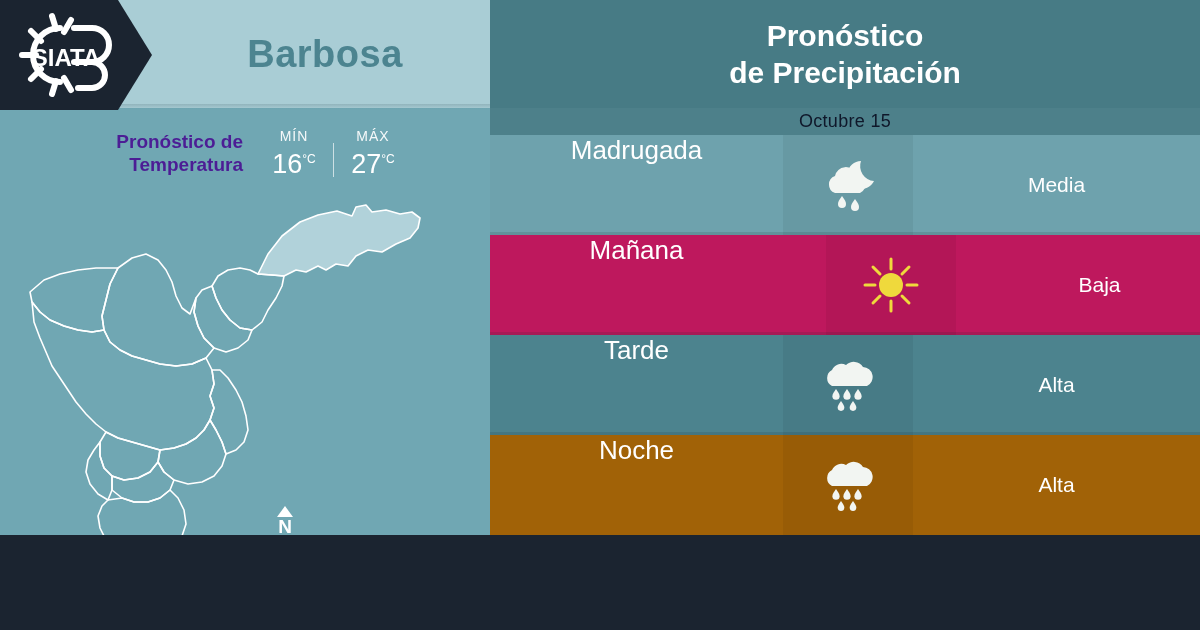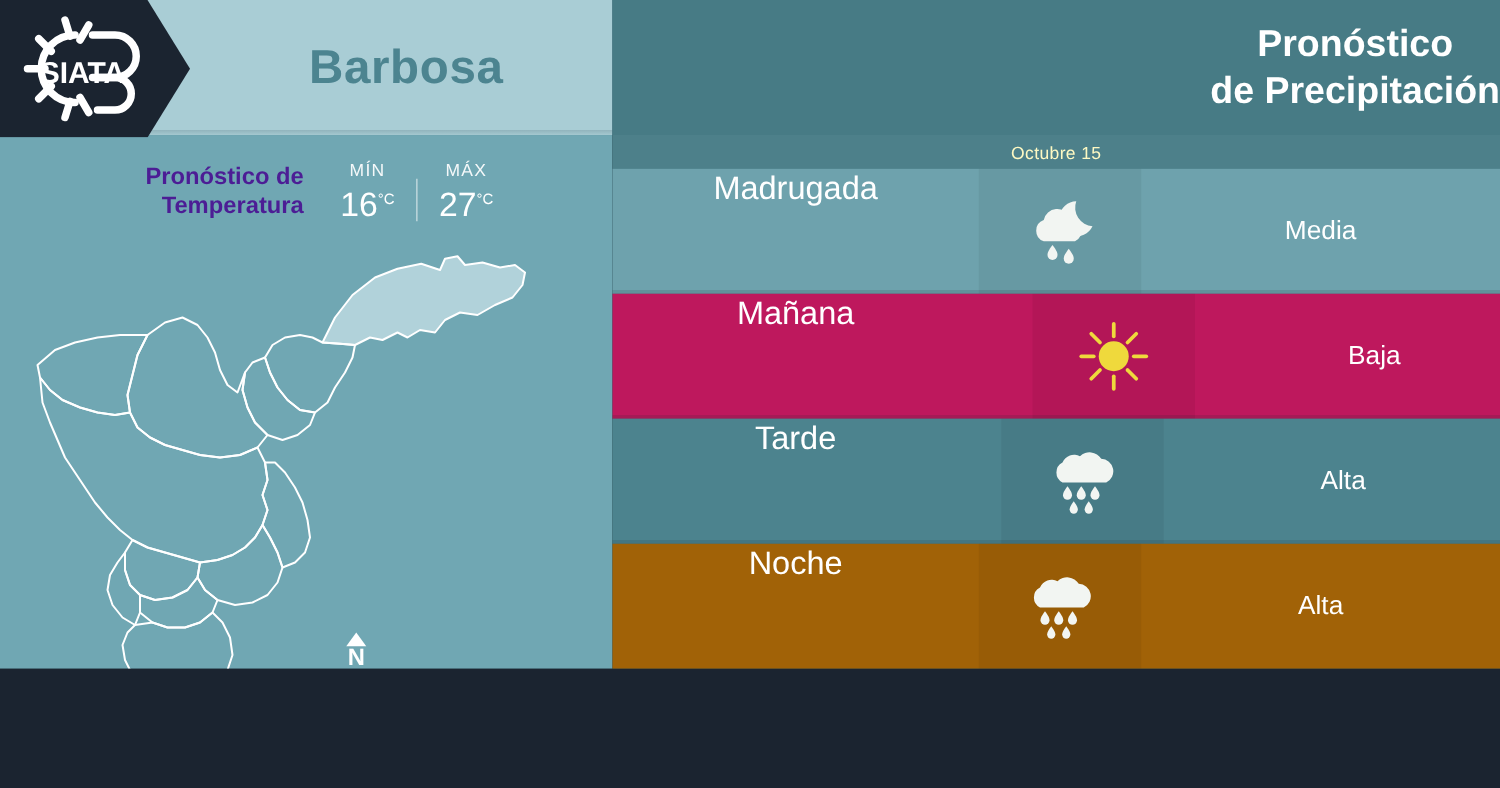--- a/index.html
+++ b/index.html
@@ -68,50 +68,50 @@
   }
 
   
   #right-panel {
     position:absolute; left:490px; top:0; width:710px; height:535px;
     background:#3f6f79;
   }
   #right-header {
     position:absolute; left:0; top:0; width:710px; height:108px;
     background:#477b85;
-    display:flex; align-items:center; justify-content:flex-end;
+    display:flex; align-items:center; justify-content:center;
     text-align:center;
   }
   #forecast-title {
     color:#fff; font-size:30px; font-weight:bold; line-height:37px;
   }
   #date-bar {
     position:absolute; left:0; top:108px; width:710px; height:27px;
     background:#4d808a;
     display:flex; align-items:center; justify-content:center;
   }
-  #date-bar span { color:#fef9c3; font-size:14px; letter-spacing:.3px; }
+  #date-bar span { color:#0f172a; font-size:18px; letter-spacing:.3px; }
 
   #rows { position:absolute; left:0; top:135px; width:710px; height:400px; }
   .frow { position:relative; height:100px; display:flex; }
   .frow .cell-label {
     width:293px; display:flex; justify-content:center;
   }
   .frow .cell-label span { color:#fff; font-size:26px; }
   .frow .cell-icon {
     width:130px; display:flex; align-items:center; justify-content:center;
   }
   .frow .cell-prob {
     flex:1; display:flex; align-items:center; justify-content:center;
   }
   .frow .cell-prob span { color:#fff; font-size:21px; }
 
   .frow.r1 { background:#6ea2ad; }
   .frow.r2 { background:#be185d;gap:43px; }
-  .frow.r3 { background:#4c838e;gap:18px; }
+  .frow.r3 { background:#4c838e; }
   .frow.r4 { background:#a16207; }
   .frow.r1 .cell-icon { background:rgba(0,0,0,.055); }
   .frow.r2 .cell-icon { background:rgba(0,0,0,.055); }
   .frow.r3 .cell-icon { background:rgba(0,0,0,.055); }
   .frow.r4 .cell-icon { background:rgba(0,0,0,.055); }
   .frow::after {
     content:""; position:absolute; left:0; right:0; bottom:0; height:3px;
     background:rgba(20,45,52,.14);
   }
   .frow.r4::after { display:none; }

